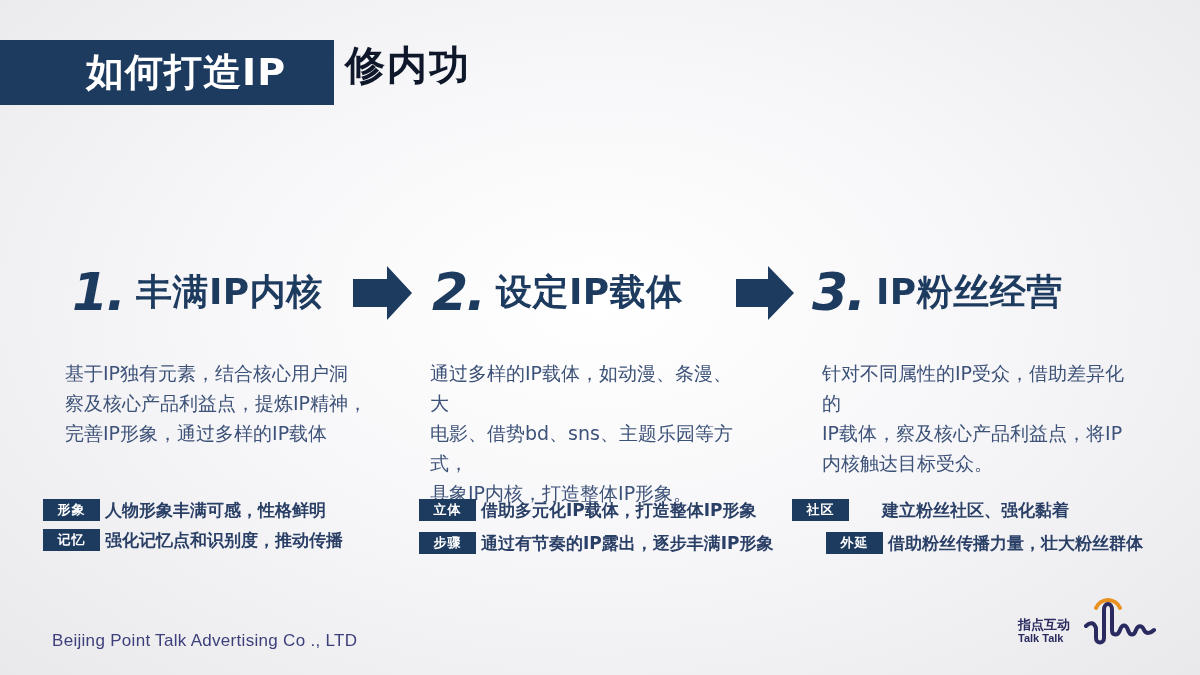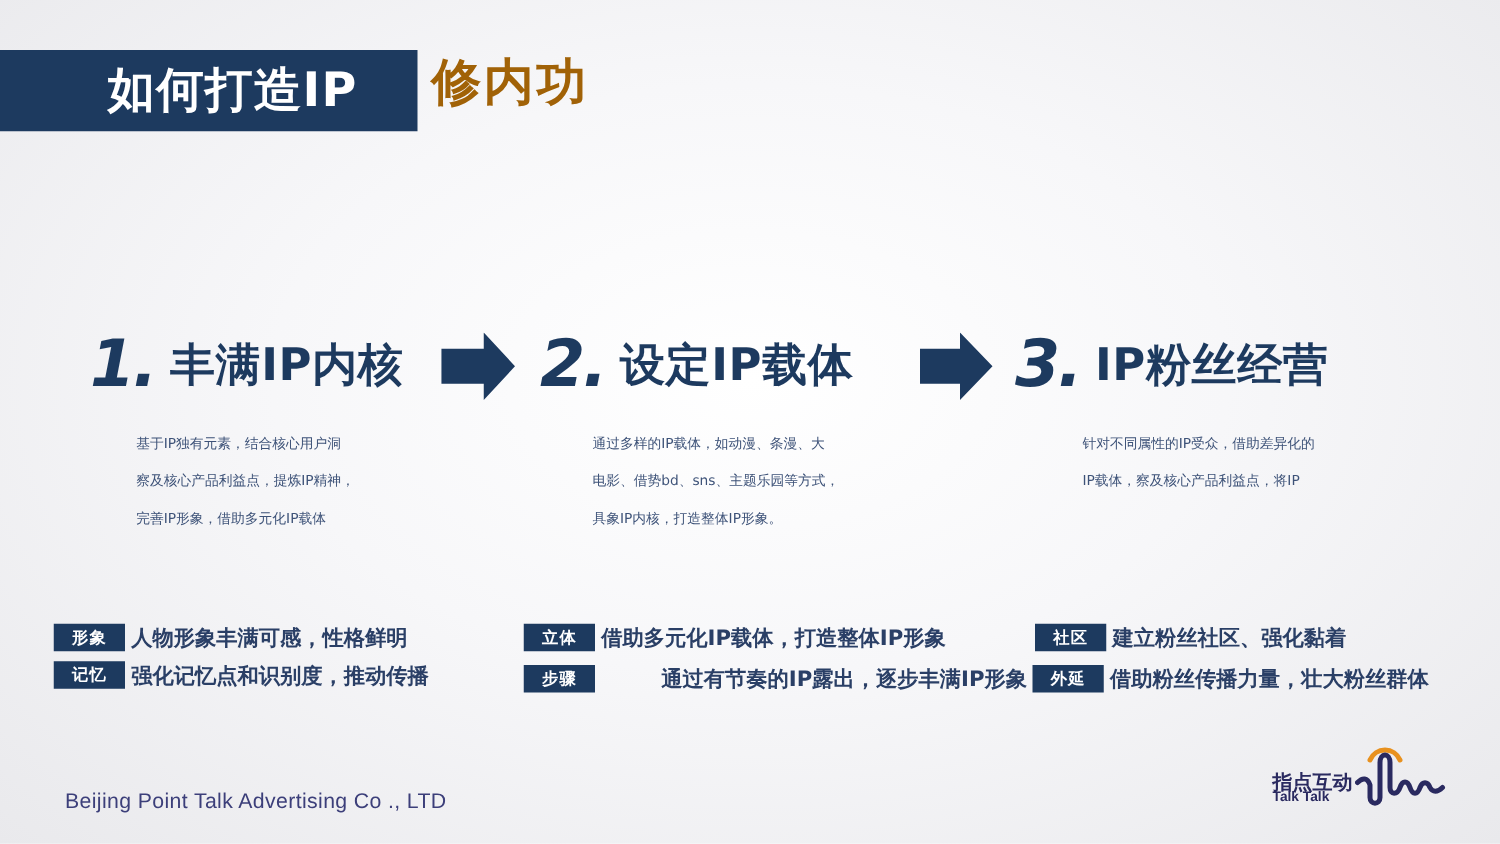--- a/index.html
+++ b/index.html
@@ -15,56 +15,56 @@
     background: #1d3a5f;
     display: flex; align-items: center; justify-content: flex-end;
     padding-right: 48px;
   }
   .header-title {
     color: #ffffff; font-size: 38px; font-weight: bold; letter-spacing: 1px;
   }
   .header-sub {
     position: absolute; left: 345px; top: 40px; height: 51px;
     display: flex; align-items: center;
-    color: #a16207; font-size: 40px; font-weight: bold; letter-spacing: 2px;
+    color: #0f172a; font-size: 40px; font-weight: bold; letter-spacing: 2px;
   }
   .step-heading {
     position: absolute; top: 262px; height: 60px;
     display: flex; align-items: center;
     color: #1d3a5f; font-weight: bold;
   }
   .step-num {
     font-size: 52px; font-style: italic; font-weight: bold;
     font-family: "DejaVu Sans", sans-serif; margin-right: 12px; letter-spacing: -2px;
   }
   .step-title { font-size: 36px; letter-spacing: 0.5px; }
   .arrow { position: absolute; top: 266px; width: 60px; height: 55px; }
   .desc {
-    position: absolute; top: 340px; width: 320px;
-    color: #3d5278; font-size: 11px; line-height: 30px; margin-left: 44px;
+    position: absolute; top: 358px; width: 320px;
+    color: #3d5278; font-size: 19px; line-height: 30px;
   }
   .tag-row {
     position: absolute; display: flex; align-items: flex-start; height: 22px; margin-top: 28px;
   }
   .tag {
     background: #1d3a5f; color: #fff; font-size: 13px; font-weight: bold;
     width: 57px; height: 22px; display: flex; align-items: center; justify-content: center;
     letter-spacing: 1px;
   }
   .tag-text {
     margin-left: 5px; color: #2a3f66; font-size: 17px; white-space: nowrap; font-weight: bold;
   }
   .footer-company {
     position: absolute; left: 38px; top: 631px;
     font-family: "Liberation Sans", sans-serif;
     color: #3c3f7a; font-size: 17px; letter-spacing: 0.3px; margin-left: 14px;
   }
   .logo { position: absolute; left: 1010px; top: 588px; width: 150px; height: 62px; }
   .logo-cn {
-    position: absolute; left: 8px; top: 28px; font-size: 16px; font-weight: bold; color: #2a2a60;
+    position: absolute; left: 8px; top: 28px; font-size: 13px; font-weight: bold; color: #2a2a60;
   }
   .logo-en {
     position: absolute; left: 8px; top: 44px; font-size: 11px; font-weight: bold; color: #2a2a60;
     font-family: "Liberation Sans", sans-serif;
   }
   .logo svg { position: absolute; left: 74px; top: 0; }
 </style>
 </head>
 <body>
 
@@ -92,51 +92,52 @@
 </svg>
 
 <div class="step-heading" style="left:812px;">
   <span class="step-num">3.</span>
   <span class="step-title">IP粉丝经营</span>
 </div>
 
 <div class="desc" style="left:65px;">
   <div>基于IP独有元素，结合核心用户洞</div>
   <div>察及核心产品利益点，提炼IP精神，</div>
-  <div>完善IP形象，借助多元化IP载体</div>
+  <div>完善IP形象，通过多样的IP载体</div>
 </div>
 <div class="desc" style="left:430px;">
   <div>通过多样的IP载体，如动漫、条漫、大</div>
   <div>电影、借势bd、sns、主题乐园等方式，</div>
   <div>具象IP内核，打造整体IP形象。</div>
 </div>
 <div class="desc" style="left:822px;">
   <div>针对不同属性的IP受众，借助差异化的</div>
   <div>IP载体，察及核心产品利益点，将IP</div>
+  <div>内核触达目标受众。</div>
 </div>
 
 <div class="tag-row" style="left:43px; top:471px;">
   <span class="tag">形象</span>
   <span class="tag-text">人物形象丰满可感，性格鲜明</span>
 </div>
 <div class="tag-row" style="left:43px; top:501px;">
   <span class="tag">记忆</span>
   <span class="tag-text">强化记忆点和识别度，推动传播</span>
 </div>
 
 <div class="tag-row" style="left:419px; top:471px;">
   <span class="tag">立体</span>
   <span class="tag-text">借助多元化IP载体，打造整体IP形象</span>
 </div>
-<div class="tag-row" style="left:419px; top:504px;gap:48px;">
+<div class="tag-row" style="left:419px; top:504px;">
   <span class="tag">步骤</span>
   <span class="tag-text">通过有节奏的IP露出，逐步丰满IP形象</span>
 </div>
 
-<div class="tag-row" style="left:828px; top:471px;">
+<div class="tag-row" style="left:792px; top:471px;gap:28px;">
   <span class="tag">社区</span>
   <span class="tag-text">建立粉丝社区、强化黏着</span>
 </div>
 <div class="tag-row" style="left:826px; top:504px;">
   <span class="tag">外延</span>
   <span class="tag-text">借助粉丝传播力量，壮大粉丝群体</span>
 </div>
 
 <div class="footer-company">Beijing Point Talk Advertising Co ., LTD</div>
 

